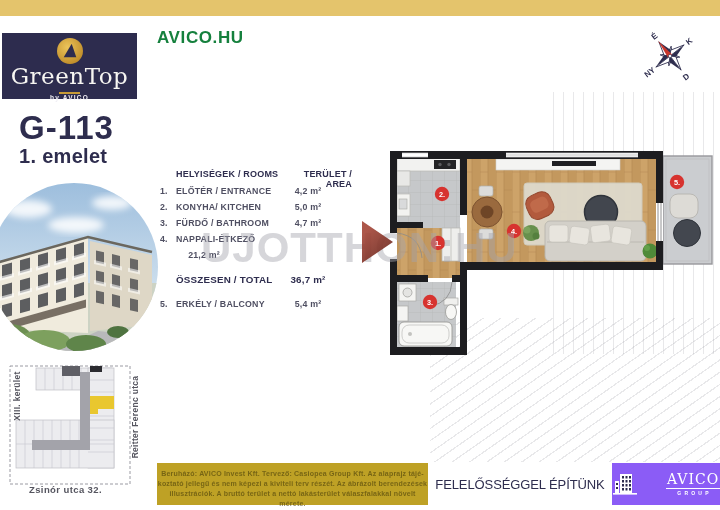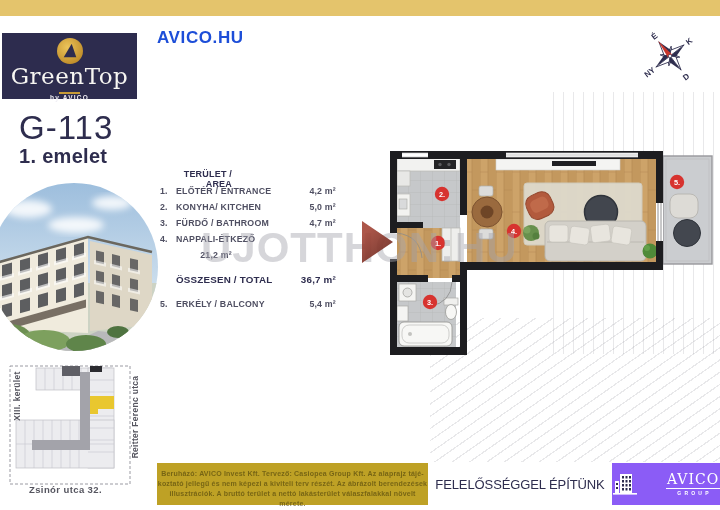--- a/index.html
+++ b/index.html
@@ -21,40 +21,40 @@
     background:radial-gradient(circle at 40% 35%, #ecc45a, #c3922e 70%, #a87c22); }
   .gt-sail { position:absolute; left:6px; top:5px; width:14px; height:15px;
     clip-path:polygon(5% 95%, 95% 95%, 62% 5%); background:#2d2c4e; }
   .gt-name { position:absolute; left:0; top:30px; width:135px; text-align:center;
     font-family:"DejaVu Serif", serif; font-size:23px; color:#f7f6f2; letter-spacing:0.5px; }
   .gt-line { position:absolute; left:57px; top:59px; width:21px; height:1.5px; background:#c79a35; }
   .gt-by { position:absolute; left:0; top:61px; width:135px; text-align:center;
     font-size:6.5px; letter-spacing:1.2px; color:#efedf3; font-weight:bold; }
 
   .avico-hu { position:absolute; left:157px; top:28px; font-size:17px; font-weight:800;
-    color:#1d4ed8; letter-spacing:0.6px; }
-
-  .unit-id { position:absolute; left:19px; top:109px; font-size:33px; font-weight:400;
+    color:#15803d; letter-spacing:0.6px; }
+
+  .unit-id { position:absolute; left:19px; top:109px; font-size:33px; font-weight:700;
     color:#2e2d4e; letter-spacing:1px; }
   .unit-floor { position:absolute; left:19px; top:145px; font-size:20px; font-weight:800;
     color:#2e2d4e; letter-spacing:0.3px; }
 
   
   .photo-circle { position:absolute; left:-10px; top:183px; width:168px; height:168px;
     border-radius:50%; overflow:hidden; }
 
   
   .rtable { position:absolute; left:160px; top:169px; width:192px; color:#4f4f62; }
   .rt-head { display:flex; height:17px; font-size:9px; font-weight:800; color:#2e2d4e; letter-spacing:0.2px; }
   .rt-head .h1 { margin-left:16px; width:104px; }
   .rt-head .h2 { width:72px; text-align:right; }
   .rt-row { display:flex; height:16px; font-size:8.8px; font-weight:bold; letter-spacing:0.2px; }
   .rt-row .num { width:16px; }
   .rt-row .nm { width:104px; white-space:nowrap; }
-  .rt-row .ar { width:72px; text-align:right; padding-right:16px; }
+  .rt-row .ar { width:72px; text-align:center; padding-right:16px; }
   .rt-row.total { margin-top:8px; font-size:9.8px; font-weight:700; color:#2e2d4e; }
   .rt-row.balcony { margin-top:9px; }
 
   
   .compass { position:absolute; left:628px; top:18px; }
 
   
   .plan { position:absolute; left:375px; top:140px; }
 
   
@@ -232,20 +232,21 @@
       <ellipse cx="18" cy="152" rx="22" ry="11" fill="#6d8f52"></ellipse>
       <ellipse cx="54" cy="158" rx="26" ry="11" fill="#7da05e"></ellipse>
       <ellipse cx="96" cy="161" rx="20" ry="9" fill="#5f854a"></ellipse>
       <ellipse cx="146" cy="157" rx="18" ry="9" fill="#6d8f52"></ellipse>
       <ellipse cx="128" cy="149" rx="11" ry="6" fill="#4f7340"></ellipse>
     </svg>
   </div>
 
   <div class="rtable">
     <div class="rt-head">
+      <div class="h1">HELYISÉGEK / ROOMS</div>
       <div class="h2">TERÜLET / AREA</div>
     </div>
     <div class="rt-row">
       <div class="num">1.</div>
       <div class="nm">ELŐTÉR / ENTRANCE</div>
       <div class="ar">4,2 m²</div>
     </div>
     <div class="rt-row">
       <div class="num">2.</div>
       <div class="nm">KONYHA/ KITCHEN</div>

